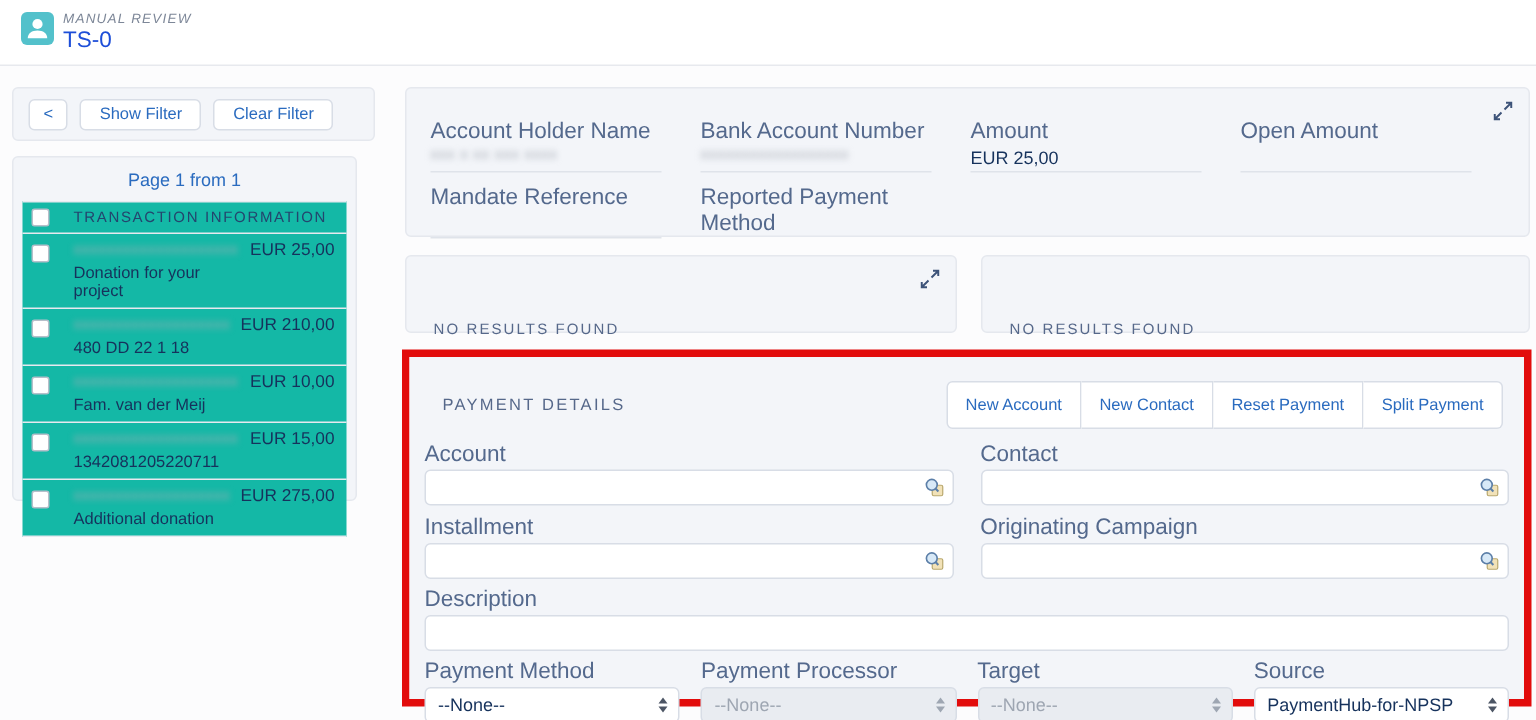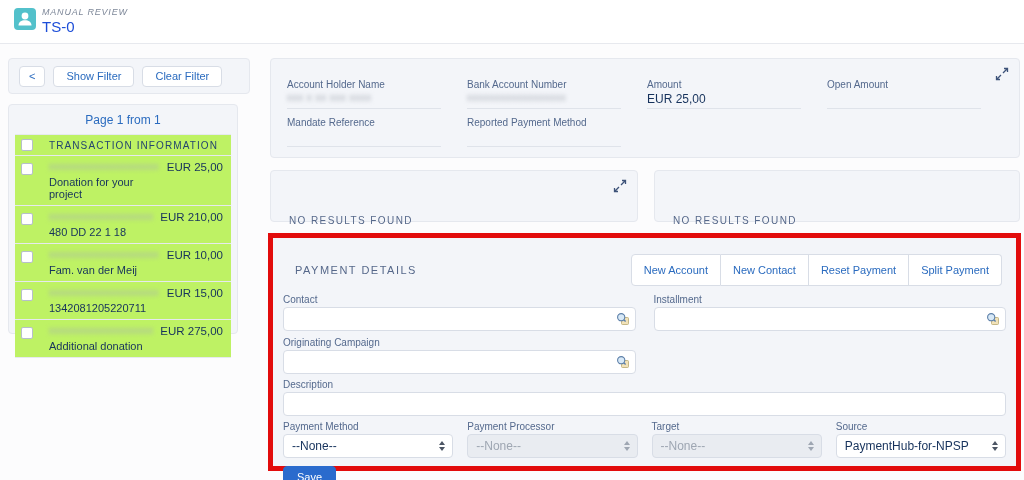--- a/index.html
+++ b/index.html
@@ -22,41 +22,41 @@
   .filter-card { position:absolute; left:8px; top:14px; width:242px; height:36px;
     display:flex; align-items:center; gap:8px; padding:0 10px; }
   .btn { background:#fff; border:1px solid #d8dde6; border-radius:4px; color:#2a6bbf;
     font-size:11px; font-family:inherit; height:21px; padding:0 12px; cursor:pointer; }
   .btn-back { padding:0 9px; }
 
   
   .list-card { position:absolute; left:8px; top:60px; width:230px; height:230px;
     padding:0; }
   .pager { text-align:center; font-size:12px; color:#2a6bbf; padding:8px 0 7px; }
-  .t-table { background:#bef264; margin:0 6px; border-top:1px solid #e6e9ef; }
+  .t-table { background:#14b8a6; margin:0 6px; border-top:1px solid #e6e9ef; }
   .t-hrow { display:grid; grid-template-columns:28px 1fr; align-items:center;
     padding:4px 6px; border-bottom:1px solid #e6e9ef; }
   .t-htext { font-size:10px; letter-spacing:1.1px; color:#24456e; }
   .t-row { display:grid; grid-template-columns:28px 1fr auto; grid-template-rows:auto auto;
     padding:5px 8px 5px 6px; border-bottom:1px solid #e6e9ef; }
   .t-row .cb { grid-row:1 / span 2; align-self:start; margin-top:2px; }
   .cb { width:12px; height:12px; background:#fff; border:1px solid #b6bfca;
     border-radius:2px; display:inline-block; }
   .t-ref { grid-column:2; grid-row:1; }
   .t-amt { grid-column:3; grid-row:1; font-size:11.5px; color:#16325c; padding-left:6px; }
   .t-desc { grid-column:2; grid-row:2; font-size:11px; color:#16325c; margin-top:3px; }
   .masked { font-size:10px; color:#a7adb6; filter:blur(2px); letter-spacing:.5px;
     user-select:none; white-space:nowrap; overflow:hidden; display:inline-block;
     max-width:130px; }
 
   
   .detail-card { position:absolute; left:270px; top:14px; width:750px; height:100px; }
   .detail-grid { display:grid; grid-template-columns:repeat(4,1fr);
     gap:8px 26px; padding:20px 38px 0 16px; }
-  .f-label { font-size:10px; color:#54698d; margin-bottom:2px; }
+  .f-label { font-size:15px; color:#54698d; margin-bottom:2px; }
   .f-value { font-size:12px; color:#16325c; min-height:17px;
     border-bottom:1px solid #dfe3ea; padding-bottom:1px; }
   .expand { position:absolute; right:10px; top:8px; width:14px; height:14px; cursor:pointer; }
 
   
   .nores { position:absolute; top:126px; height:52px; }
   .nores-1 { left:270px; width:368px; }
   .nores-2 { left:654px; width:366px; }
   .nores-text { position:absolute; left:18px; top:50%; transform:translateY(-50%);
     font-size:10px; letter-spacing:1.4px; color:#56688a;margin-top:24px; }
@@ -213,20 +213,31 @@
         <div class="btn-group">
           <button class="btn">New Account</button>
           <button class="btn">New Contact</button>
           <button class="btn">Reset Payment</button>
           <button class="btn">Split Payment</button>
         </div>
       </div>
 
       <div class="lk-grid">
         <div>
+          <div class="f-label">Account</div>
+          <div class="inp-wrap">
+            <input class="inp" type="text" style="">
+            <svg class="lk-icon" viewBox="0 0 14 14">
+              <rect x="5.5" y="5.5" width="7" height="7" rx="1" fill="#f2e2b8" stroke="#b9a86e" stroke-width="0.8"></rect>
+              <circle cx="5.2" cy="5.2" r="3.6" fill="#d8e9f7" stroke="#5c7fa8" stroke-width="1.1"></circle>
+              <line x1="7.8" y1="7.8" x2="9.6" y2="9.6" stroke="#5c7fa8" stroke-width="1.4"></line>
+            </svg>
+          </div>
+        </div>
+        <div>
           <div class="f-label">Contact</div>
           <div class="inp-wrap">
             <input class="inp" type="text" style="">
             <svg class="lk-icon" viewBox="0 0 14 14">
               <rect x="5.5" y="5.5" width="7" height="7" rx="1" fill="#f2e2b8" stroke="#b9a86e" stroke-width="0.8"></rect>
               <circle cx="5.2" cy="5.2" r="3.6" fill="#d8e9f7" stroke="#5c7fa8" stroke-width="1.1"></circle>
               <line x1="7.8" y1="7.8" x2="9.6" y2="9.6" stroke="#5c7fa8" stroke-width="1.4"></line>
             </svg>
           </div>
         </div>

